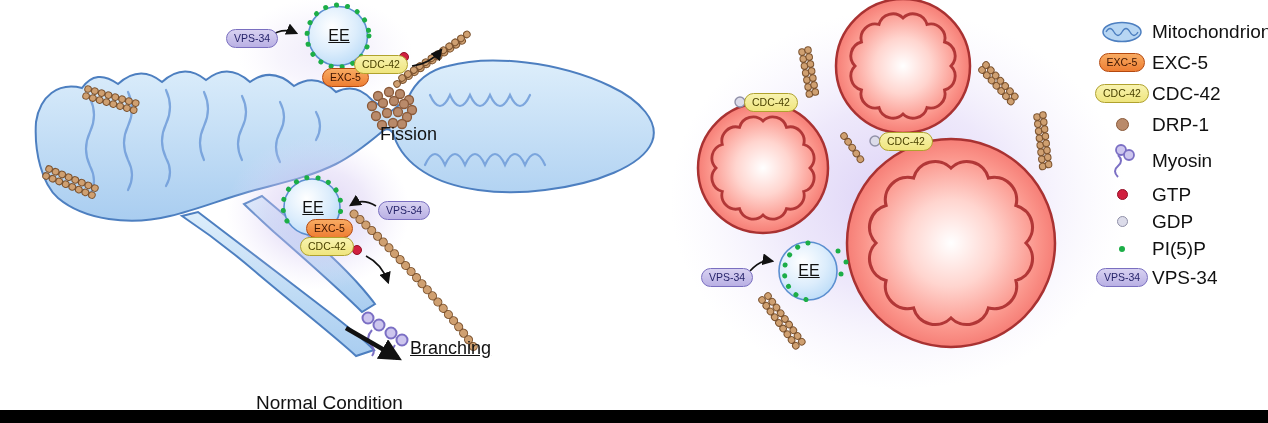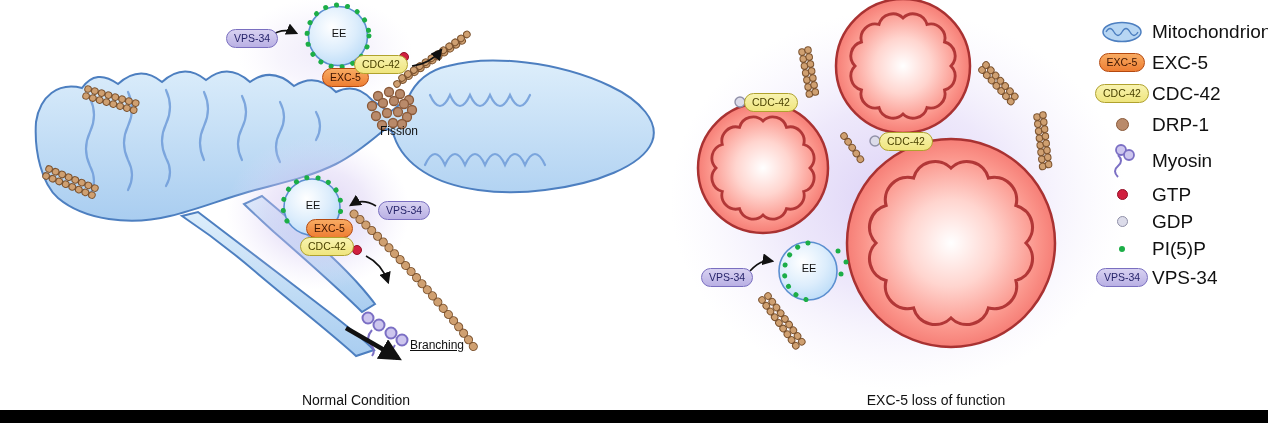--- a/index.html
+++ b/index.html
@@ -1,22 +1,22 @@
 <!DOCTYPE html>
 <html><head>
 <meta charset="utf-8">
 <style>
   html,body{margin:0;padding:0;background:#fff;}
   .stage{position:relative;width:1268px;height:423px;background:#fff;overflow:hidden;
          font-family:"Liberation Sans",sans-serif;}
   .stage svg.canvas{position:absolute;left:0;top:0;z-index:1;}
   .lbl{position:absolute;z-index:3;color:#111;}
-  .lbl-ee{font-size:11px;text-align:center;width:30px;}
-  .lbl-cap{font-size:14px;text-align:center;}
-  .lbl-an{font-size:12px;}
+  .lbl-ee{font-size:16px;text-align:center;width:30px;text-decoration:underline;}
+  .lbl-cap{font-size:19px;}
+  .lbl-an{font-size:18px;}
   .pill{display:inline-flex;align-items:center;justify-content:center;border-radius:10px;
         font-size:10.5px;line-height:1;padding:3px 7px;border:1.5px solid;white-space:nowrap;}
   .abs{position:absolute;z-index:3;}
   .pill.exc5{background:linear-gradient(#f8ab62,#ee7e33);border-color:#b5490f;color:#3c1400;}
   .pill.cdc42{background:linear-gradient(#f8f3b0,#efe57e);border-color:#b0a22e;color:#4a4200;}
   .pill.vps34{background:linear-gradient(#d8d2f1,#b9b0e4);border-color:#7a6fc0;color:#26246a;}
   
   .ab{stroke:#7d5430;stroke-width:7.5;stroke-linecap:round;stroke-dasharray:0.1 7;fill:none;}
   .af{stroke:#cfa071;stroke-width:5.5;stroke-linecap:round;stroke-dasharray:0.1 7;fill:none;}
   .abL{stroke:#7d5430;stroke-width:9;stroke-linecap:round;stroke-dasharray:0.1 8;fill:none;}
@@ -260,21 +260,20 @@
 
 <span class="pill vps34 abs" style="left:378px;top:201px;">VPS-34</span>
 <span class="pill exc5 abs" style="left:306px;top:219px;">EXC-5</span>
 <span class="pill cdc42 abs" style="left:300px;top:237px;">CDC-42</span>
 
 <span class="pill cdc42 abs" style="left:744px;top:93px;">CDC-42</span>
 <span class="pill cdc42 abs" style="left:879px;top:132px;">CDC-42</span>
 <span class="pill vps34 abs" style="left:701px;top:268px;">VPS-34</span>
 
 <div class="lbl lbl-cap" style="left:256px;top:392px;width:200px;">Normal Condition</div>
-<div class="lbl lbl-cap" style="left:806px;top:392px;width:260px;">EXC-5 loss of function</div>
 
 <div class="legend">
   <div class="lrow">
     <div class="licon">
       <svg width="42" height="22" viewBox="0 0 42 22">
         <ellipse cx="21" cy="11" rx="19" ry="9.5" fill="#b7d6f3" stroke="#4d7fc0" stroke-width="1.5"></ellipse>
         <path d="M 5 11 q 4 -7 8 0 q 4 7 8 0 q 4 -7 8 0 q 4 7 8 0" fill="none" stroke="#4d7fc0" stroke-width="1.3"></path>
       </svg>
     </div>
     <div class="llabel">Mitochondrion</div>

